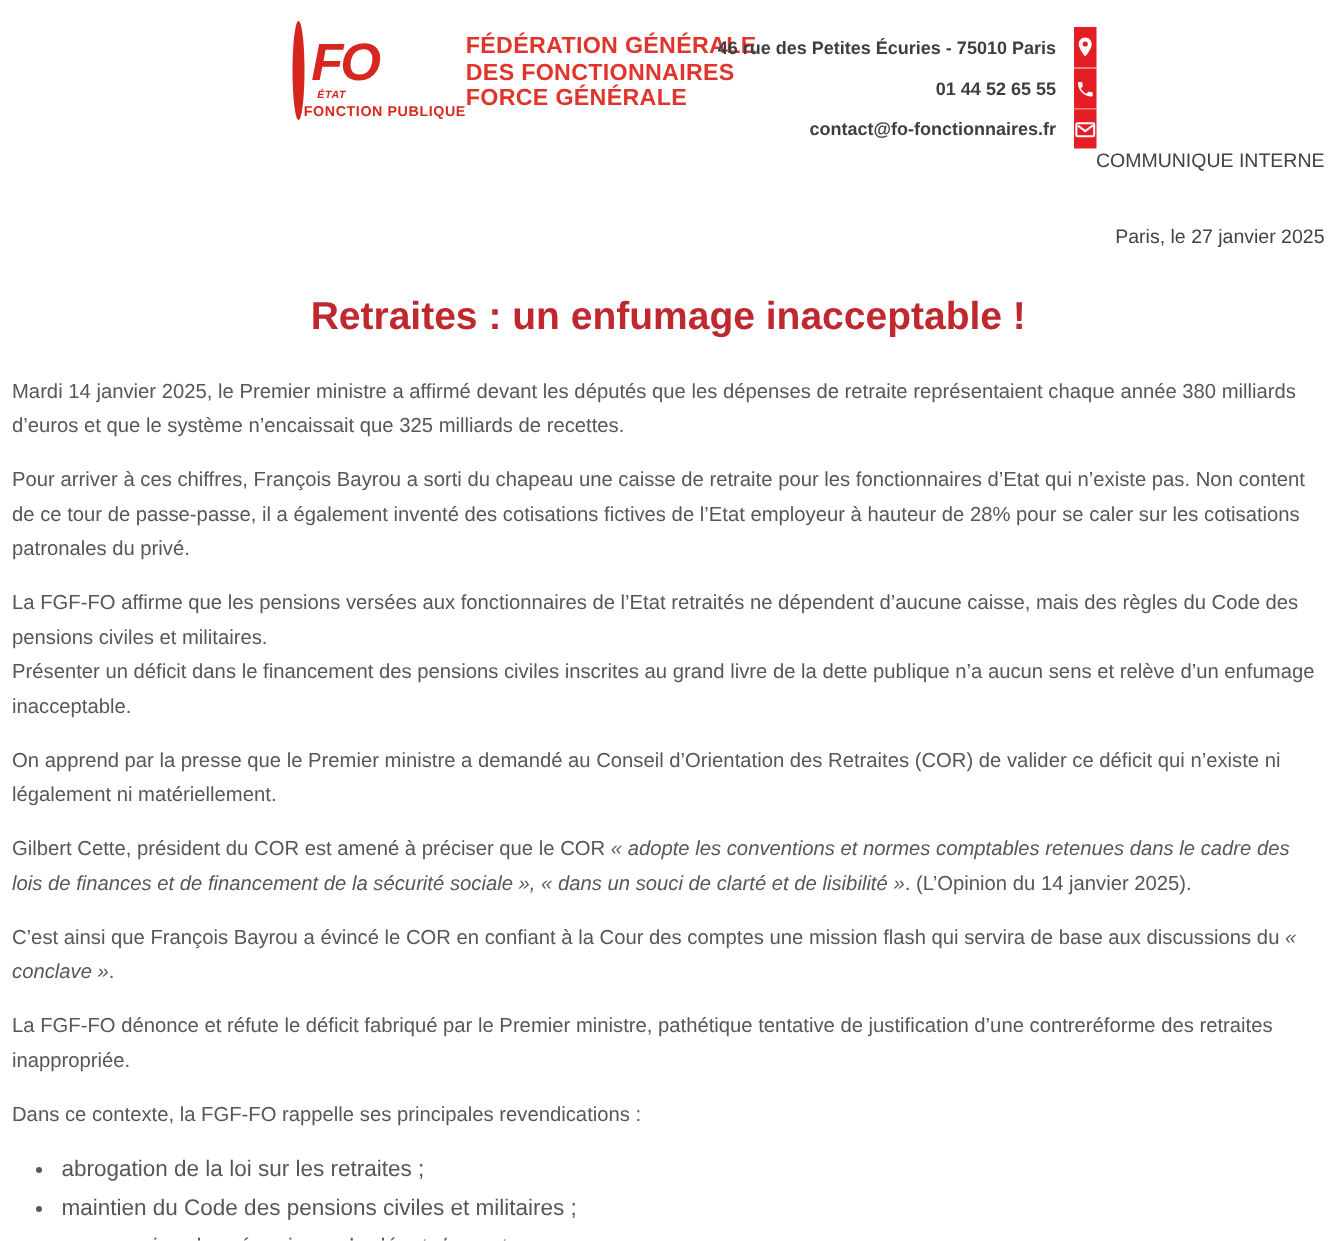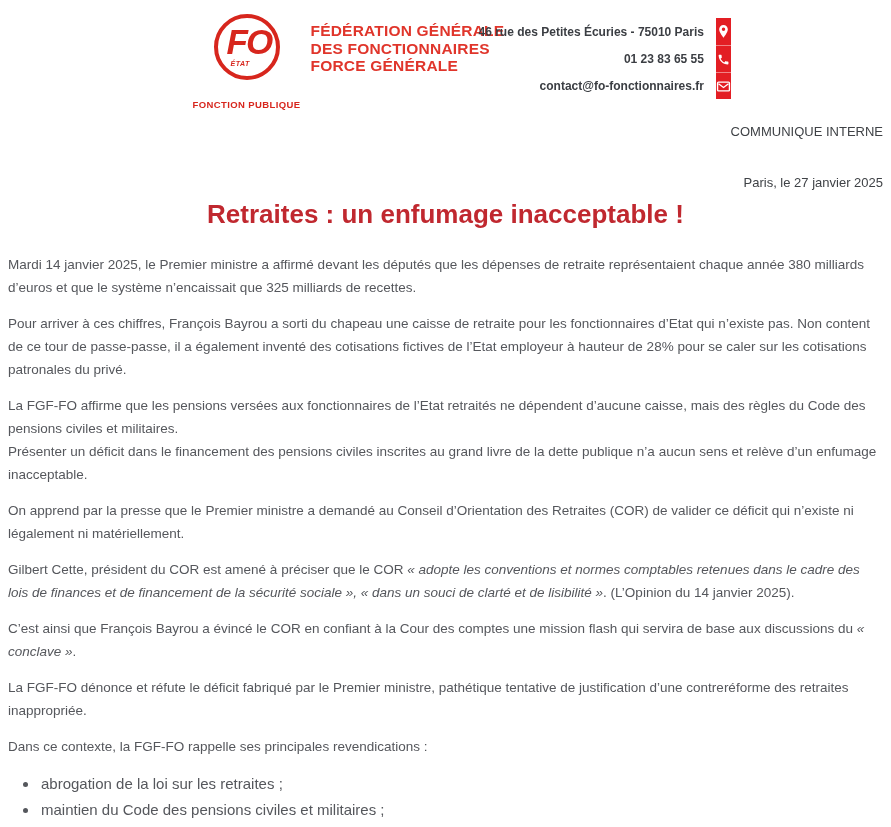--- a/index.html
+++ b/index.html
@@ -8,21 +8,21 @@
     width:891px; height:827px; overflow:hidden;
     font-family:"Liberation Sans", sans-serif;
     color:#55575c;
   }
   .page { padding:0 8px; }
 
   
   .header {
     width:502px; margin:8px auto 0; display:flex; align-items:flex-start;
   }
-  .logo-wrap { width:104px; display:flex; flex-direction:column; align-items:center; padding-top:6px; }
+  .logo-wrap { width:104px; display:flex; align-items:flex-end; padding-top:6px; }
   .logo-circle {
     width:66px; height:66px; border:4px solid #d7261d; border-radius:50%;
     position:relative; color:#d7261d;
   }
   .logo-fo {
     position:absolute; top:4px; left:9px;
     font-size:35px; font-weight:bold; font-style:italic; letter-spacing:-2px;
   }
   .logo-etat {
     position:absolute; bottom:9px; left:13px;
@@ -45,26 +45,26 @@
   }
   .icon-bar { width:24px; margin-top:10px; display:flex; flex-direction:column; }
   .icon-tile {
     height:27px; background:#e31e24; display:flex; align-items:center; justify-content:center;
   }
   .icon-tile + .icon-tile { border-top:1px solid rgba(255,255,255,.45); }
   .icon-tile svg { display:block; }
 
   
   .meta { text-align:right; color:#3f4246; font-size:13px; }
-  .doc-type { margin-top:14px; }
+  .doc-type { }
   .dateline { margin-top:36px; }
 
   
   .title {
-    margin-top:8px; text-align:center;
+    margin-top:29px; text-align:center;
     color:#c0282f; font-size:26px; font-weight:bold; line-height:32px;
   }
 
   
   .content { margin-top:23px; }
   .para {
     font-size:13.5px; line-height:23px; margin-bottom:13px;
     color:#55575c;
   }
   .italic { font-style:italic; }
@@ -89,21 +89,21 @@
     </div>
 
     <div class="org-name">
       <div>FÉDÉRATION GÉNÉRALE</div>
       <div>DES FONCTIONNAIRES</div>
       <div>FORCE GÉNÉRALE</div>
     </div>
 
     <div class="contact">
       <div class="contact-row">46 rue des Petites Écuries - 75010 Paris</div>
-      <div class="contact-row">01 23 83 65 55</div>
+      <div class="contact-row">01 44 52 65 55</div>
       <div class="contact-row">contact@fo-fonctionnaires.fr</div>
     </div>
 
     <div class="icon-bar">
       <div class="icon-tile">
         <svg width="13" height="15" viewBox="0 0 24 26">
           <path fill="#ffffff" d="M12 1C7.6 1 4 4.6 4 9c0 6 8 15.5 8 15.5S20 15 20 9c0-4.4-3.6-8-8-8zm0 11.2A3.2 3.2 0 1 1 12 5.8a3.2 3.2 0 0 1 0 6.4z"></path>
         </svg>
       </div>
       <div class="icon-tile">

